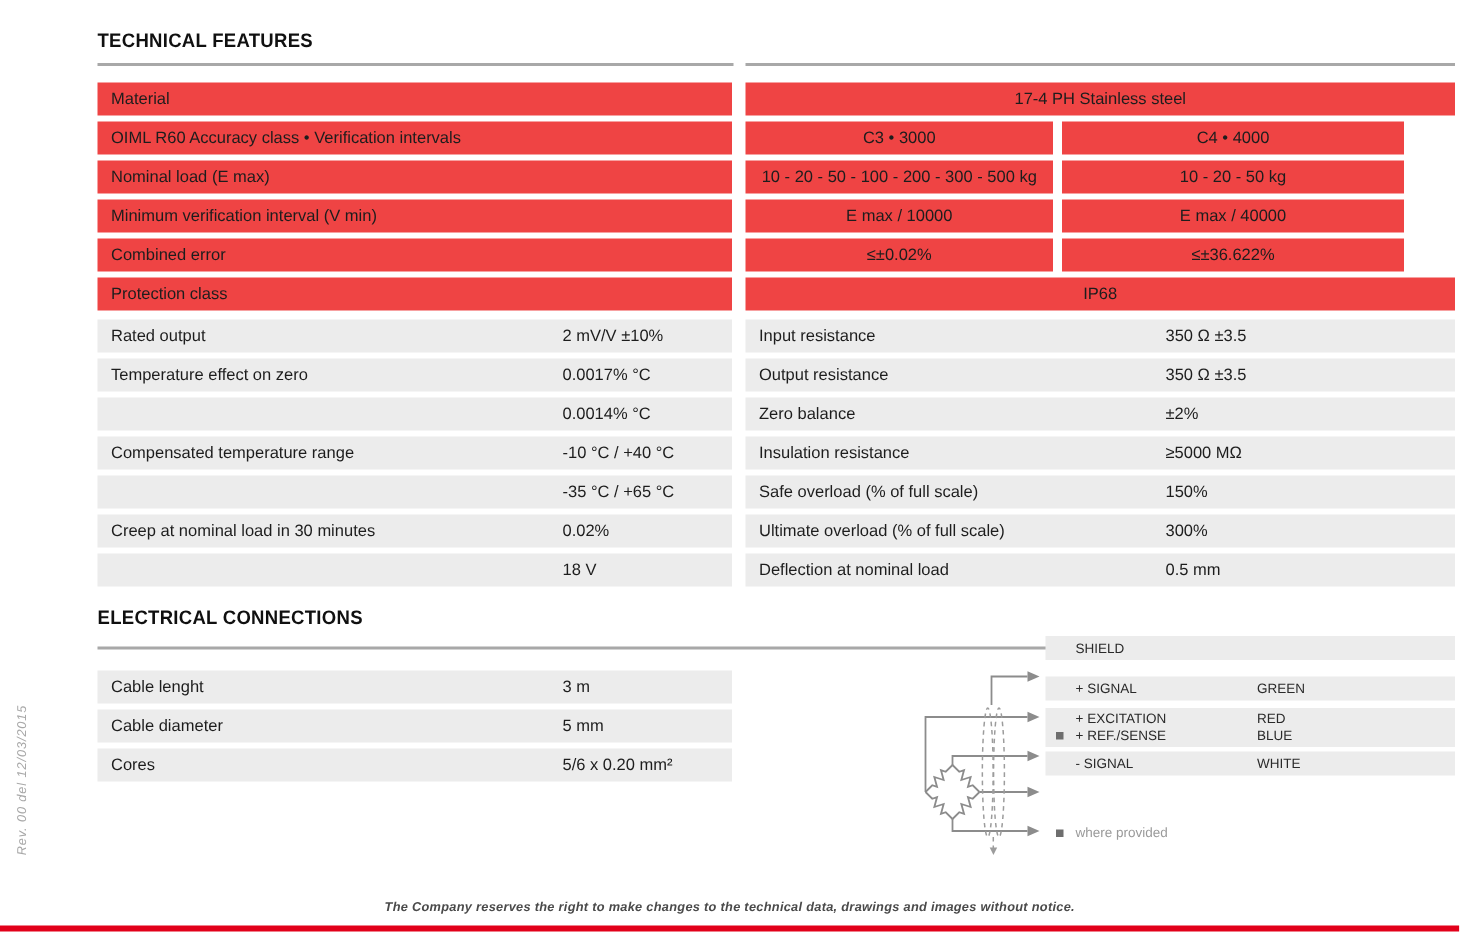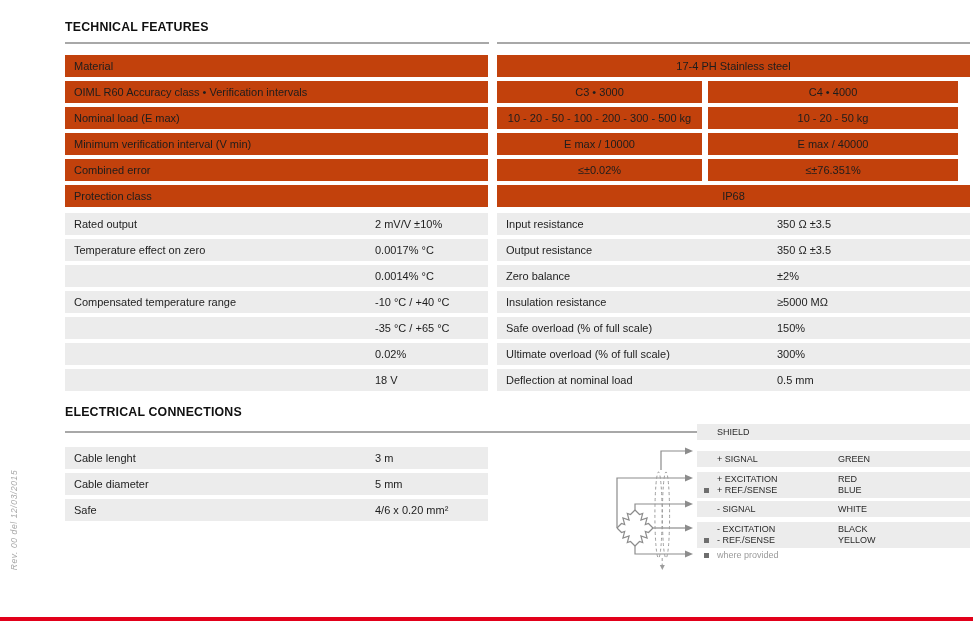--- a/index.html
+++ b/index.html
@@ -4,26 +4,26 @@
 <style>
   html,body{margin:0;padding:0;background:#fff;}
   .page{position:relative;width:973px;height:626px;background:#ffffff;overflow:hidden;
         font-family:"Liberation Sans","DejaVu Sans",sans-serif;color:#1d1d1d;}
 
   .sec-title{position:absolute;left:65px;font-size:13px;font-weight:bold;color:#101010;
              letter-spacing:.2px;transform:scaleX(.95);transform-origin:left center;white-space:nowrap;}
   .rule{position:absolute;height:2px;background:#a8a8a8;}
 
   
-  .cell{background:#c2410c;box-sizing:border-box;}
+  .cell{background:#ef4444;box-sizing:border-box;}
   .t1row{position:absolute;height:22px;font-size:11px;line-height:22px;}
   .t1row .lbl{position:absolute;left:0;top:0;width:423px;height:22px;padding-left:9px;}
   .t1row .vspan{position:absolute;left:432px;top:0;width:473px;height:22px;text-align:center;}
   .t1row .va{position:absolute;left:432px;top:0;width:205px;height:22px;text-align:center;}
-  .t1row .vb{position:absolute;left:643px;top:0;width:250px;height:22px;text-align:center;}
+  .t1row .vb{position:absolute;left:643px;top:0;width:228px;height:22px;text-align:center;}
 
   .prow{position:absolute;height:22px;font-size:11px;line-height:22px;background:#ececec;box-sizing:border-box;}
   .prow .plabel{position:absolute;left:9px;top:0;white-space:nowrap;}
   .prow .pvalue{position:absolute;top:0;white-space:nowrap;}
   .pleft{width:423px;} .pleft .pvalue{left:310px;}
   .pright{width:473px;} .pright .pvalue{left:280px;}
   .crow{width:423px;} .crow .pvalue{left:310px;}
 
   
   .wrow{position:absolute;left:0;width:273px;background:#ececec;font-size:9px;color:#2a2a2a;}
@@ -73,21 +73,21 @@
       <div class="cell vb">10 - 20 - 50 kg</div>
     </div>
     <div class="t1row" style="top:78px;">
       <div class="cell lbl">Minimum verification interval (V min)</div>
       <div class="cell va">E max / 10000</div>
       <div class="cell vb">E max / 40000</div>
     </div>
     <div class="t1row" style="top:104px;">
       <div class="cell lbl">Combined error</div>
       <div class="cell va">≤±0.02%</div>
-      <div class="cell vb">≤±76.351%</div>
+      <div class="cell vb">≤±36.622%</div>
     </div>
     <div class="t1row" style="top:130px;">
       <div class="cell lbl">Protection class</div>
       <div class="cell vspan">IP68</div>
     </div>
   </div>
 
   <div style="position:absolute;left:65px;top:213px;">
     <div class="prow pleft" style="top:0;">
         <span class="plabel">Rated output</span>
@@ -101,20 +101,21 @@
         <span class="pvalue">0.0014% °C</span>
       </div>
     <div class="prow pleft" style="top:78px;">
         <span class="plabel">Compensated temperature range</span>
         <span class="pvalue">-10 °C / +40 °C</span>
       </div>
     <div class="prow pleft" style="top:104px;">
         <span class="pvalue">-35 °C / +65 °C</span>
       </div>
     <div class="prow pleft" style="top:130px;">
+        <span class="plabel">Creep at nominal load in 30 minutes</span>
         <span class="pvalue">0.02%</span>
       </div>
     <div class="prow pleft" style="top:156px;">
         <span class="pvalue">18 V</span>
       </div>
   </div>
 
   <div style="position:absolute;left:497px;top:213px;">
     <div class="prow pright" style="top:0;">
         <span class="plabel">Input resistance</span>
@@ -152,22 +153,22 @@
   <div style="position:absolute;left:65px;top:447px;">
     <div class="prow crow" style="top:0;padding-left:48px;">
         <span class="plabel">Cable lenght</span>
         <span class="pvalue">3 m</span>
       </div>
     <div class="prow crow" style="top:26px;">
         <span class="plabel">Cable diameter</span>
         <span class="pvalue">5 mm</span>
       </div>
     <div class="prow crow" style="top:52px;">
-        <span class="plabel">Safe</span>
-        <span class="pvalue">4/6 x 0.20 mm²</span>
+        <span class="plabel">Cores</span>
+        <span class="pvalue">5/6 x 0.20 mm²</span>
       </div>
   </div>
 
   <svg width="100" height="135" viewBox="0 0 100 135" style="position:absolute;left:598px;top:438px;">
 
     <path class="wire" d="M63,32 L63,13 L87,13"></path>
     <path class="wire" d="M19,90 L19,40 L87,40"></path>
     <path class="wire" d="M37,72 L37,66 L87,66"></path>
     <path class="wire" d="M55,90 L87,90"></path>
     <path class="wire" d="M37,108 L37,116 L87,116"></path>
@@ -201,31 +202,25 @@
       <span class="wc2">BLUE</span>
     </div>
     <div class="wrow single" style="top:27px;height:16px;">
       <span class="wl1">+ SIGNAL</span>
       <span class="wc1">GREEN</span>
     </div>
     <div class="wrow single" style="top:77px;height:16px;">
       <span class="wl1">- SIGNAL</span>
       <span class="wc1">WHITE</span>
     </div>
-    <div class="wrow double" style="top:98px;height:26px;">
-      <span class="sq" style="left:7px;top:16px;"></span>
-      <span class="wl1">- EXCITATION</span>
-      <span class="wl2">- REF./SENSE</span>
-      <span class="wc1">BLACK</span>
-      <span class="wc2">YELLOW</span>
-    </div>
     <div class="wnote">
       <span class="sq"></span>
       <span class="ntext">where provided</span>
     </div>
   </div>
 
+  <div class="footer-note">The Company reserves the right to make changes to the technical data, drawings and images without notice.</div>
   <div class="side-note">
     <span>Rev. 00 del 12/03/2015</span>
   </div>
   <div class="accent-bar"></div>
 
 </div>
 
 </body></html>

